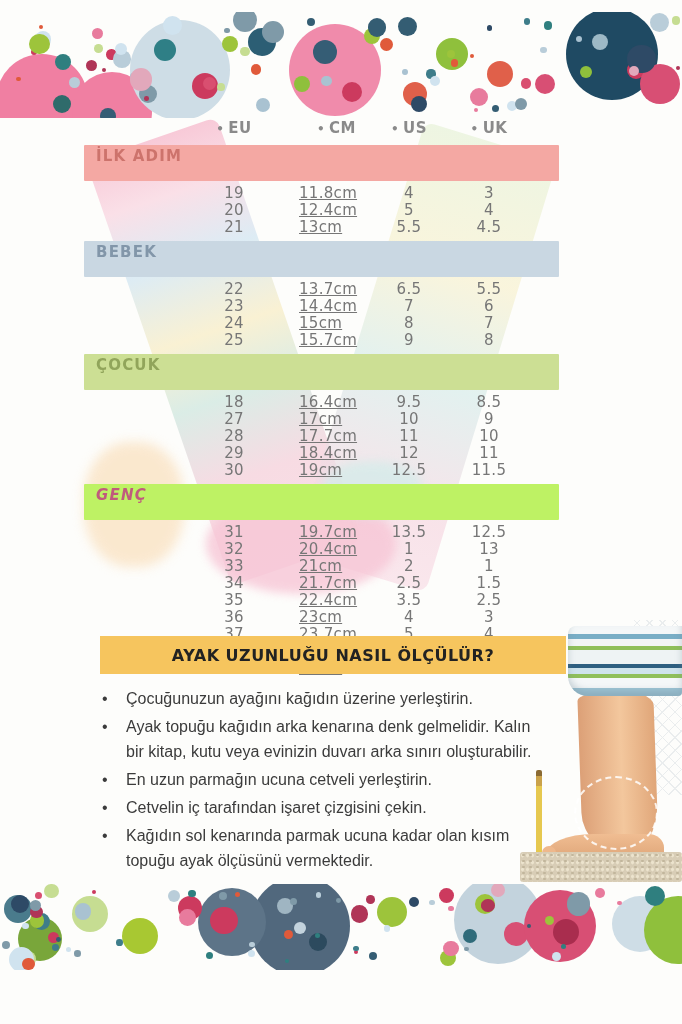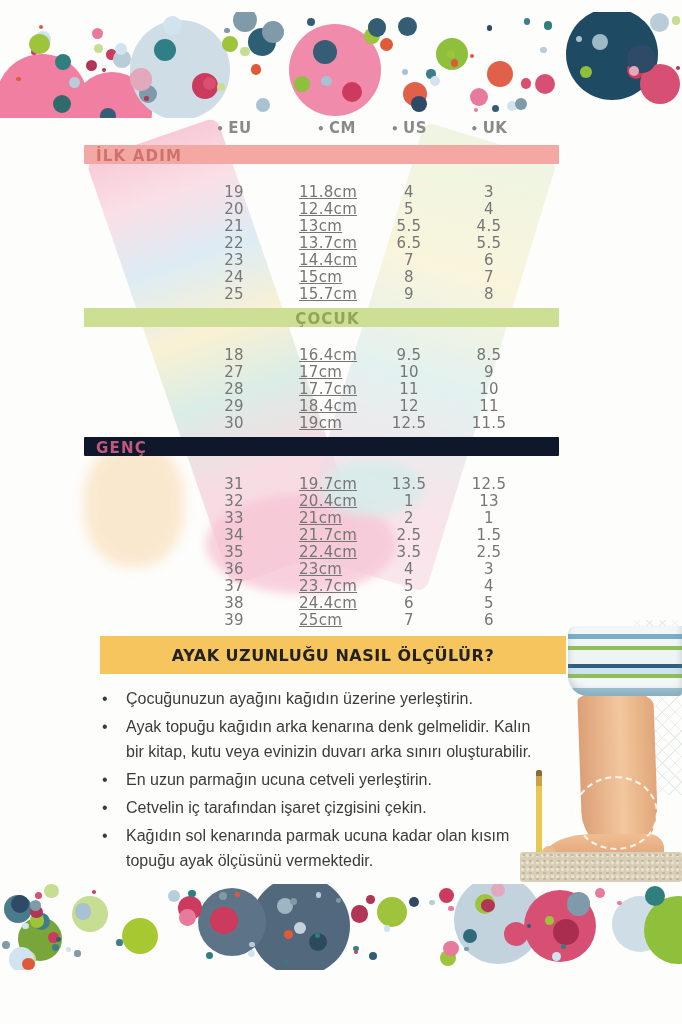--- a/index.html
+++ b/index.html
@@ -25,22 +25,22 @@
   .wm-bowl{left:122px;top:378px;width:190px;height:100px;border-radius:50%;background:#f7c6d6;opacity:.8;filter:blur(5px);}
   .wm-peach{left:0px;top:326px;width:100px;height:125px;border-radius:45%;background:#fae3c4;opacity:.8;filter:blur(6px);}
   .wm-teal{left:238px;top:345px;width:100px;height:55px;border-radius:45%;background:#d5ecea;opacity:.8;filter:blur(5px);}
 
   .col-headers{position:relative;z-index:1;display:grid;grid-template-columns:130px 75px 70px 90px;
     padding-left:85px;height:24px;align-items:center;color:#8a8a8a;font-size:15px;font-weight:bold;letter-spacing:.5px;}
   .col-headers .h{text-align:center;}
   .col-headers .bullet{font-size:12px;margin-right:4px;}
 
   .table-sections{position:relative;z-index:1;margin-top:3px;}
-  .section-bar{height:19px;line-height:22px;padding-left:12px;font-size:15px;font-weight:bold;
-    letter-spacing:1.2px;margin:5px 0 20px 0;border-radius:1px;}
+  .section-bar{height:36px;line-height:22px;padding-left:12px;font-size:15px;font-weight:bold;
+    letter-spacing:1.2px;margin:5px 0 4px 0;border-radius:1px;}
   .trow{display:grid;grid-template-columns:130px 75px 70px 90px;padding-left:85px;
     height:17px;line-height:17px;font-size:15px;color:#767676;letter-spacing:.3px;}
   .c-eu,.c-us,.c-uk{text-align:center;}
   .c-cm{text-align:left;text-decoration:underline;}
 
   
   .banner{position:absolute;left:100px;top:636px;width:466px;height:38px;z-index:2;
     display:flex;align-items:center;justify-content:center;
     font-size:16px;font-weight:bold;letter-spacing:.5px;}
 
@@ -192,20 +192,21 @@
         <div class="c-cm">12.4cm</div>
         <div class="c-us">5</div>
         <div class="c-uk">4</div>
       </div>
       <div class="trow">
         <div class="c-eu">21</div>
         <div class="c-cm">13cm</div>
         <div class="c-us">5.5</div>
         <div class="c-uk">4.5</div>
       </div>
+      <div class="section-bar" style="background: rgb(201, 215, 226); color: rgb(130, 150, 169);">BEBEK</div>
       <div class="trow">
         <div class="c-eu">22</div>
         <div class="c-cm">13.7cm</div>
         <div class="c-us">6.5</div>
         <div class="c-uk">5.5</div>
       </div>
       <div class="trow">
         <div class="c-eu">23</div>
         <div class="c-cm">14.4cm</div>
         <div class="c-us">7</div>
@@ -216,21 +217,21 @@
         <div class="c-cm">15cm</div>
         <div class="c-us">8</div>
         <div class="c-uk">7</div>
       </div>
       <div class="trow">
         <div class="c-eu">25</div>
         <div class="c-cm">15.7cm</div>
         <div class="c-us">9</div>
         <div class="c-uk">8</div>
       </div>
-      <div class="section-bar" style="background: rgb(204, 223, 148); color: rgb(145, 165, 91); text-align: center;">ÇOCUK</div>
+      <div class="section-bar" style="background: rgb(204, 223, 148); color: rgb(145, 165, 91);">ÇOCUK</div>
       <div class="trow">
         <div class="c-eu">18</div>
         <div class="c-cm">16.4cm</div>
         <div class="c-us">9.5</div>
         <div class="c-uk">8.5</div>
       </div>
       <div class="trow">
         <div class="c-eu">27</div>
         <div class="c-cm">17cm</div>
         <div class="c-us">10</div>
@@ -247,21 +248,21 @@
         <div class="c-cm">18.4cm</div>
         <div class="c-us">12</div>
         <div class="c-uk">11</div>
       </div>
       <div class="trow">
         <div class="c-eu">30</div>
         <div class="c-cm">19cm</div>
         <div class="c-us">12.5</div>
         <div class="c-uk">11.5</div>
       </div>
-      <div class="section-bar" style="background: #0f172a; color: rgb(192, 90, 125);">GENÇ</div>
+      <div class="section-bar" style="background: #bef264; color: rgb(192, 90, 125); font-style: italic;">GENÇ</div>
       <div class="trow">
         <div class="c-eu">31</div>
         <div class="c-cm">19.7cm</div>
         <div class="c-us">13.5</div>
         <div class="c-uk">12.5</div>
       </div>
       <div class="trow">
         <div class="c-eu">32</div>
         <div class="c-cm">20.4cm</div>
         <div class="c-us">1</div>

